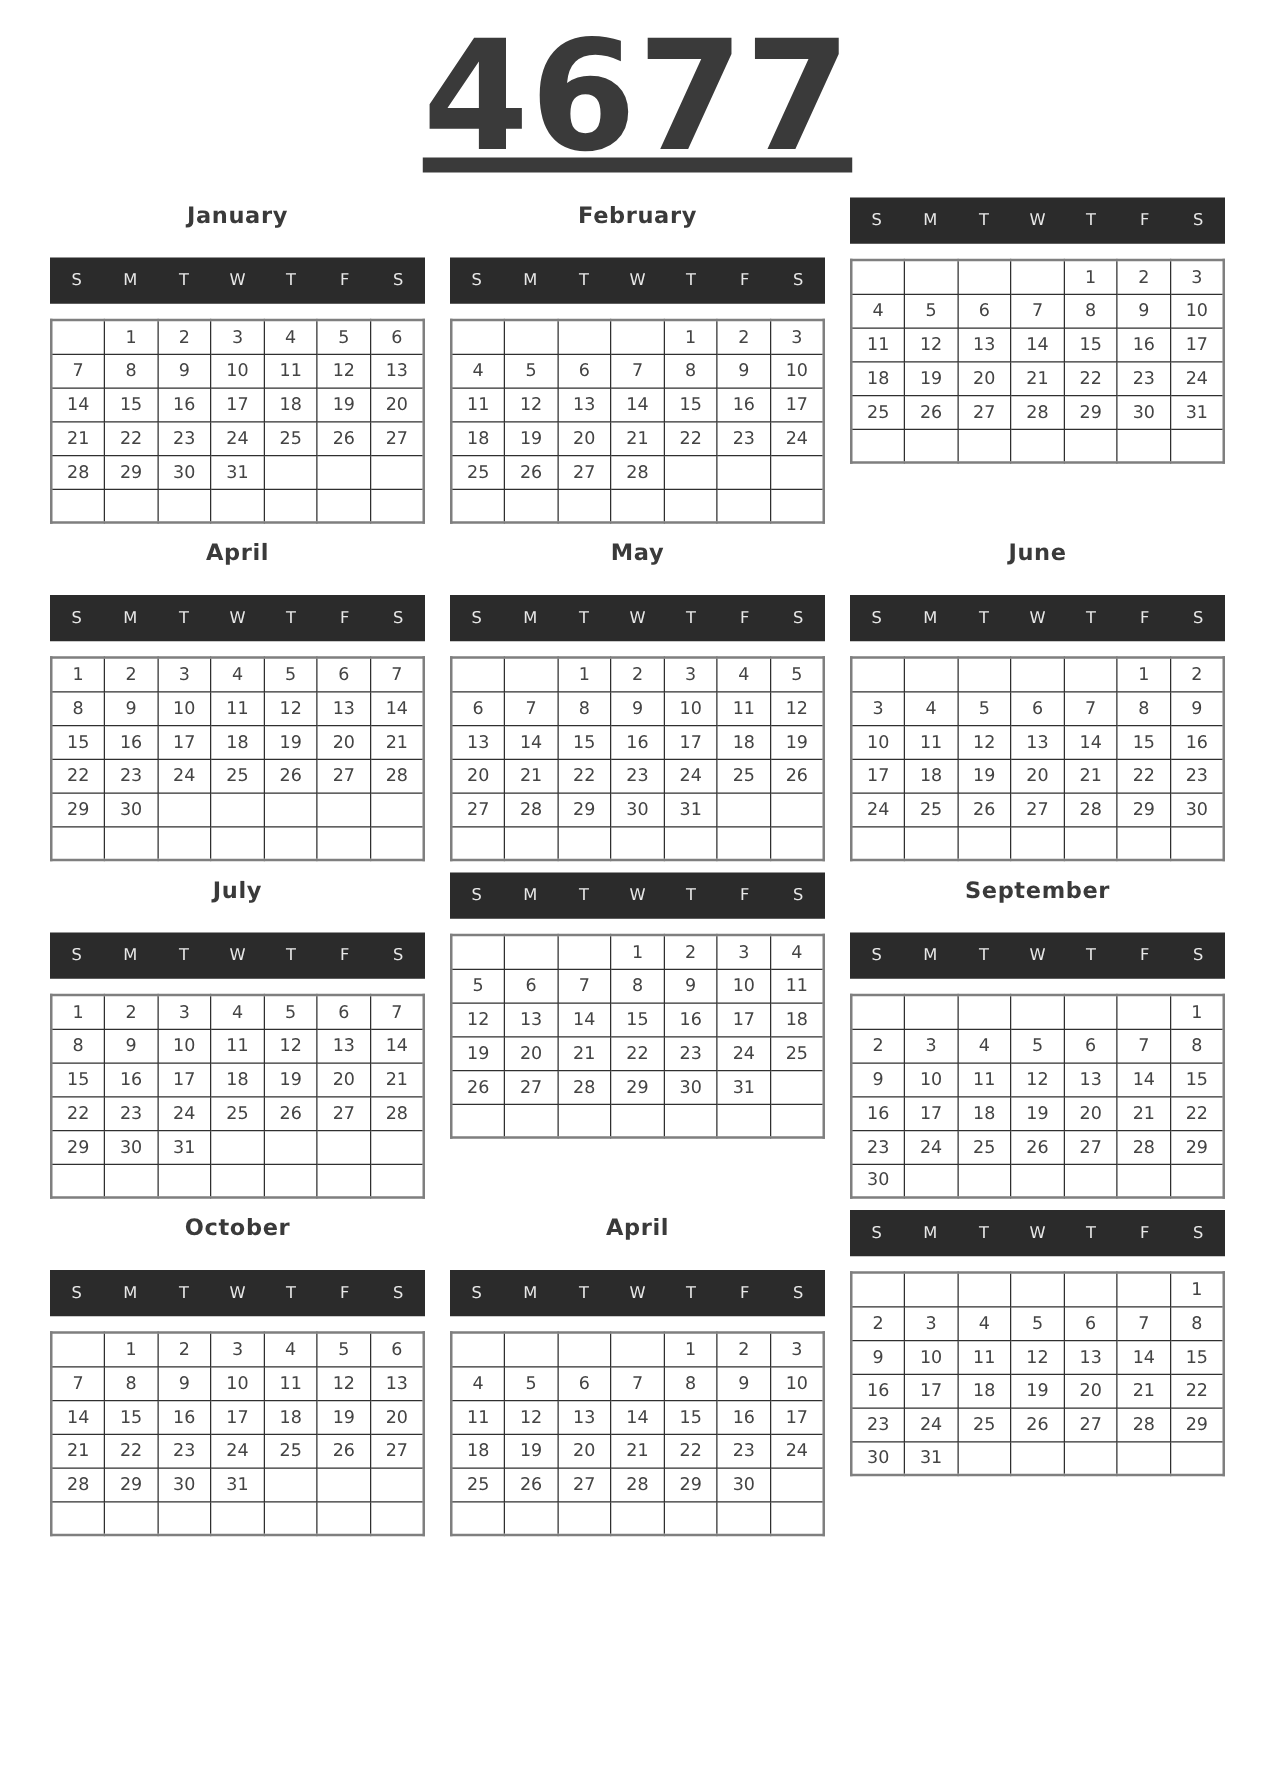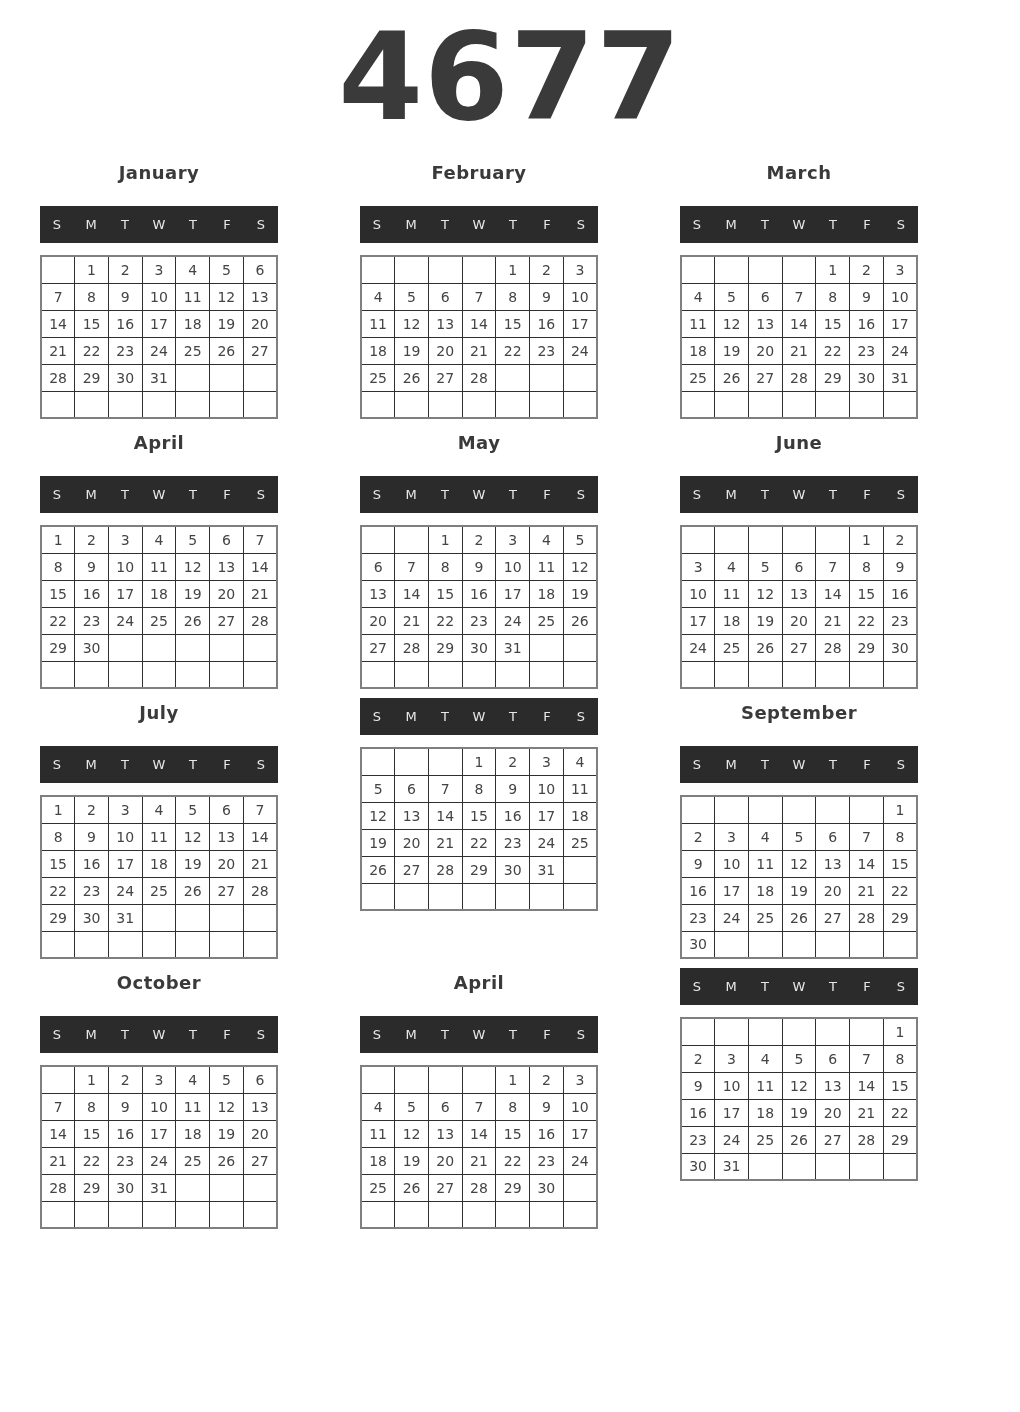--- a/index.html
+++ b/index.html
@@ -26,30 +26,31 @@
   .year-title {
     height: 153px;
     display: flex;
     align-items: center;
     justify-content: center;
     font-size: 122px;
     font-weight: bold;
     color: var(--title-color);
     letter-spacing: 1px;
     line-height: 1;
+    text-decoration: underline;
   }
   .months-grid {
     width: 940px;
     margin: 5px auto 0 auto;
     display: grid;
     grid-template-columns: repeat(3, 300px);
     column-gap: 20px;
     row-gap: 9px;
   }
-  .month { width: 238px; }
+  .month { width: 300px; }
   .month-title {
     font-size: 18px;
     font-weight: bold;
     color: var(--title-color);
     text-align: center;
     line-height: 30px;
     height: 30px;
     margin-bottom: 18px;
     letter-spacing: 0.5px;
   }
@@ -226,21 +227,20 @@
             <td></td>
             <td></td>
             <td></td>
             <td></td>
           </tr>
         </tbody>
     </table>
   </div>
 
   <div class="month">
-    <div class="month-title">March</div>
     <div class="weekday-header">
         <span class="dow">S</span>
         <span class="dow">M</span>
         <span class="dow">T</span>
         <span class="dow">W</span>
         <span class="dow">T</span>
         <span class="dow">F</span>
         <span class="dow">S</span>
       </div>
     <table class="month-table">

